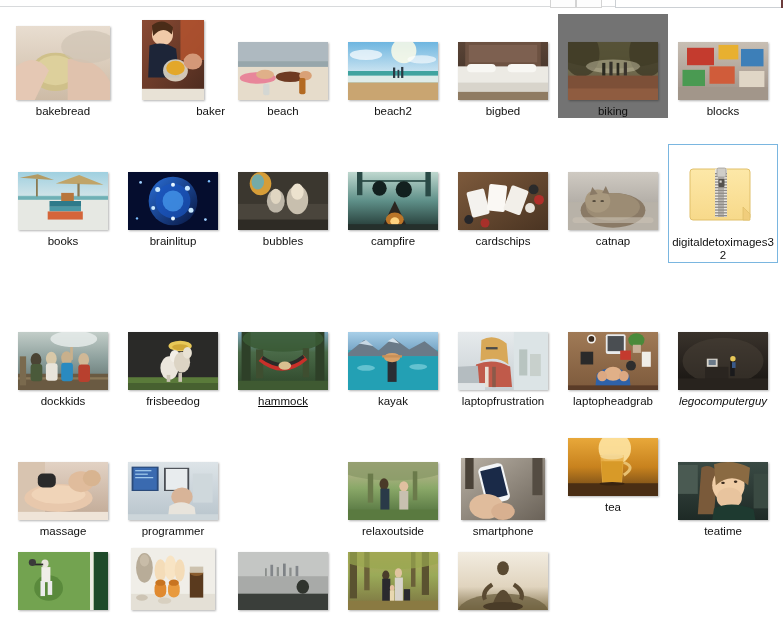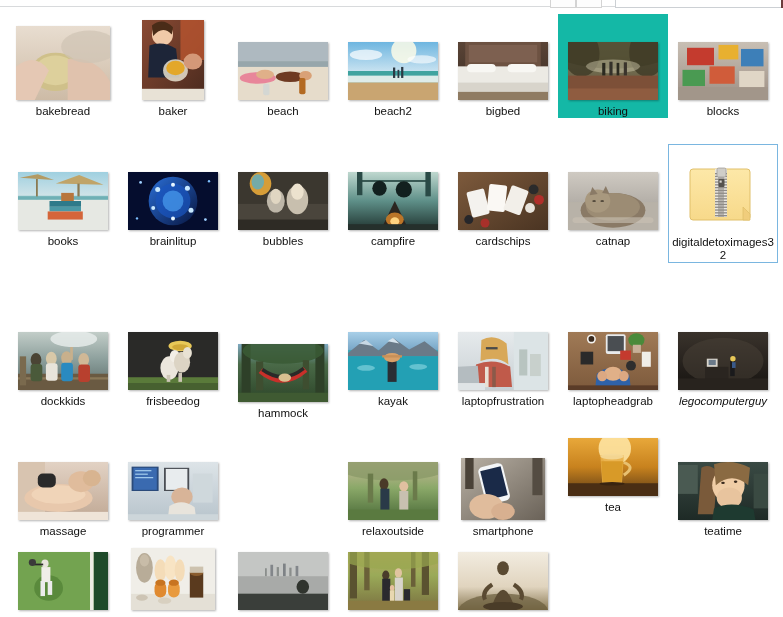--- a/index.html
+++ b/index.html
@@ -62,21 +62,21 @@
     width: 710px; height: 609px;
   }
 
   .item {
     position: absolute;
     width: 110px;
     text-align: center;
     padding-top: 4px;
   }
   .item.selected {
-    background: #14b8a6;
+    background: #737373;
   }
   .item.zipselected {
     background: #ffffff;
     border: 1px solid #7ab6e0;
   }
 
   .thumbwrap {
     height: 82px;
     display: flex;
     align-items: flex-end;
@@ -149,21 +149,21 @@
               <ellipse cx="39.48" cy="45.88" rx="24.44" ry="19.240000000000002" fill="#cfc08a"></ellipse>
               <ellipse cx="39.48" cy="44.4" rx="20.68" ry="14.8" fill="#ddd09c"></ellipse>
               <path d="M0 40.7 Q18.8 25.9 32.9 44.4 L18.8 74 L0 74 Z" fill="#e5c8b4"></path>
               <path d="M51.7 33.300000000000004 Q79.89999999999999 29.6 94 55.5 L94 74 L51.7 74 Z" fill="#e0c2ad"></path>
               <ellipse cx="73.32000000000001" cy="20.720000000000002" rx="28.2" ry="16.28" fill="#cfc3b3" opacity="0.7"></ellipse>
             </svg>
           </div>
         </div>
         <div class="label">bakebread</div>
       </div>
-      <div class="item" style="left: 118px; top: 6px;">
+      <div class="item" style="left: 118px; top: 6px; text-align: right;">
         <div class="thumbwrap">
           <div class="thumb" style="width: 62px; height: 80px;">
             <svg width="62" height="80" viewBox="0 0 62 80" xmlns="http://www.w3.org/2000/svg">
               <defs>
                 <linearGradient id="bk" x1="0" y1="0" x2="1" y2="1">
                   <stop offset="0" stop-color="#8a4a33"></stop>
                   <stop offset="1" stop-color="#4a2a1e"></stop>
                 </linearGradient>
               </defs>
               <rect width="62" height="80" fill="url(#bk)"></rect>
@@ -544,21 +544,21 @@
               <ellipse cx="46.800000000000004" cy="24.36" rx="4.95" ry="6.38" fill="#f2eee6"></ellipse>
               <ellipse cx="54" cy="30.16" rx="8.1" ry="10.44" fill="#dcd4c4"></ellipse>
               <ellipse cx="59.400000000000006" cy="20.88" rx="4.5" ry="5.800000000000001" fill="#e8e2d4"></ellipse>
               <rect x="38.7" y="42.92" width="3.6" height="6.96" fill="#cdc6b6"></rect>
               <rect x="50.400000000000006" y="40.599999999999994" width="3.6" height="9.28" fill="#cdc6b6"></rect>
             </svg>
           </div>
         </div>
         <div class="label">frisbeedog</div>
       </div>
-      <div class="item" style="left: 228px; top: 308px;">
+      <div class="item" style="left: 228px; top: 296px; text-decoration: underline;">
         <div class="thumbwrap">
           <div class="thumb" style="width: 90px; height: 58px;">
             <svg width="90" height="58" viewBox="0 0 90 58" xmlns="http://www.w3.org/2000/svg">
               <defs>
                 <linearGradient id="hm" x1="0" y1="0" x2="0" y2="1">
                   <stop offset="0" stop-color="#7ea8c0"></stop>
                   <stop offset="0.35" stop-color="#4a6a48"></stop>
                   <stop offset="1" stop-color="#2c4428"></stop>
                 </linearGradient>
               </defs>

